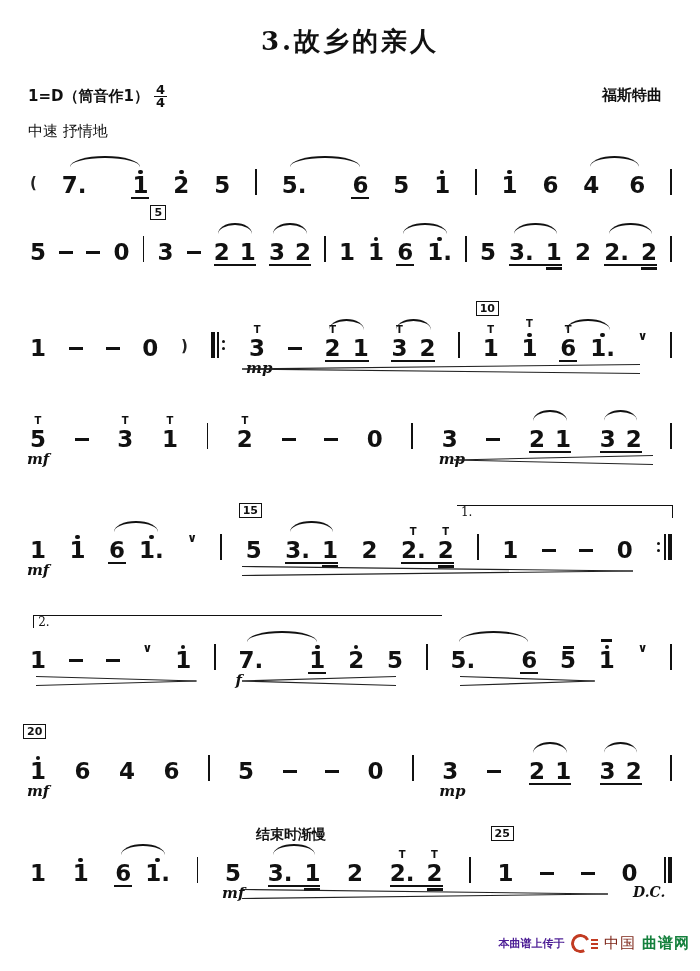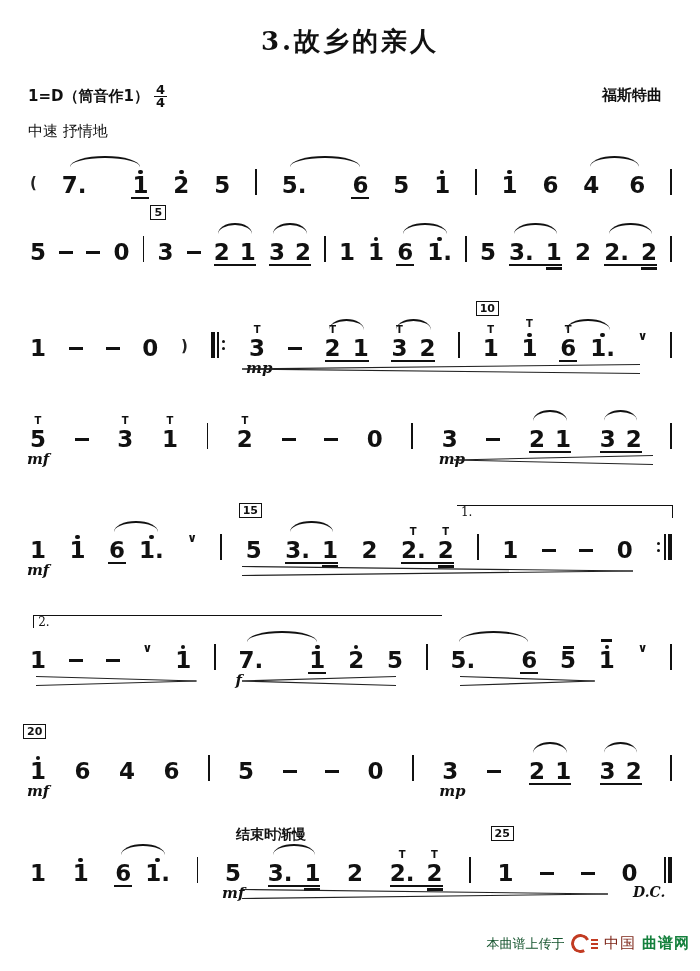--- a/index.html
+++ b/index.html
@@ -9,21 +9,21 @@
   }
   .title{position:absolute;top:24px;left:0;width:100%;text-align:center;
     font-family:"DejaVu Serif",serif;font-weight:bold;font-size:26px;letter-spacing:3px}
   .keysig{position:absolute;left:28px;top:84px;font-weight:bold;font-size:15px;
     display:flex;align-items:center;gap:5px}
   .frac{display:inline-flex;flex-direction:column;align-items:center;
     font-size:13px;line-height:12px;font-weight:bold}
   .frac .num{border-bottom:1.4px solid #111;padding:0 2px}
   .composer{position:absolute;right:38px;top:86px;font-size:15px;font-weight:bold}
   .tempo{position:absolute;left:28px;top:122px;font-weight:normal;font-size:15px}
-  .ritlabel{position:absolute;left:236px;top:826px;font-weight:bold;font-size:14px}
+  .ritlabel{position:absolute;left:256px;top:826px;font-weight:bold;font-size:14px}
   .dclabel{position:absolute;left:633px;top:884px;font-family:"DejaVu Serif",serif;
     font-style:italic;font-weight:bold;font-size:14px}
 
   .mline{position:absolute;left:30px;width:642px;height:80px}
   .trow{display:flex;justify-content:space-between;align-items:flex-end;height:50px}
 
   .note{position:relative;display:inline-flex;flex-direction:column;align-items:center;
     justify-content:flex-end;height:50px}
   .dtext{position:relative;font-weight:bold;font-size:23px;line-height:20px}
   .odot{width:4.5px;height:4.5px;border-radius:50%;background:#111;margin:1px 0}
@@ -49,21 +49,21 @@
   .rdots{display:inline-flex;flex-direction:column;gap:4px;margin:0 1px}
   .rdots i{width:3.2px;height:3.2px;border-radius:50%;background:#111;display:block}
   .volta{position:absolute;border-top:1.8px solid #111;height:12px;font-size:12px}
   .volta .vlabel{position:absolute;left:4px;top:0;font-family:"DejaVu Serif",serif;
     font-size:12px;line-height:13px}
   .vhookR{border-right:1.8px solid #111}
   .vtickL{border-left:1.8px solid #111}
   .hp{position:absolute;top:55px;height:12px}
 
   .footer{position:absolute;right:10px;top:934px;display:flex;align-items:center;gap:6px}
-  .uptext{font-size:13px;font-weight:normal;color:#14532d}
+  .uptext{font-size:11px;font-weight:bold;color:#4c1d95}
   .logo{display:flex;align-items:center;gap:1.5px}
   .logoc{width:13px;height:13px;border-radius:50%;border:3.4px solid #c23b22;
     border-right-color:transparent;transform:rotate(18deg)}
   .logobars{display:flex;flex-direction:column;gap:2px}
   .logobars i{display:block;width:7px;height:2px;background:#c23b22}
   .sitebold{font-size:15px;font-weight:normal;color:#7e2619;letter-spacing:1px}
   .sitelight{font-size:15px;font-weight:bold;color:#15803d;letter-spacing:1px}
 </style>
 </head>
 <body>

